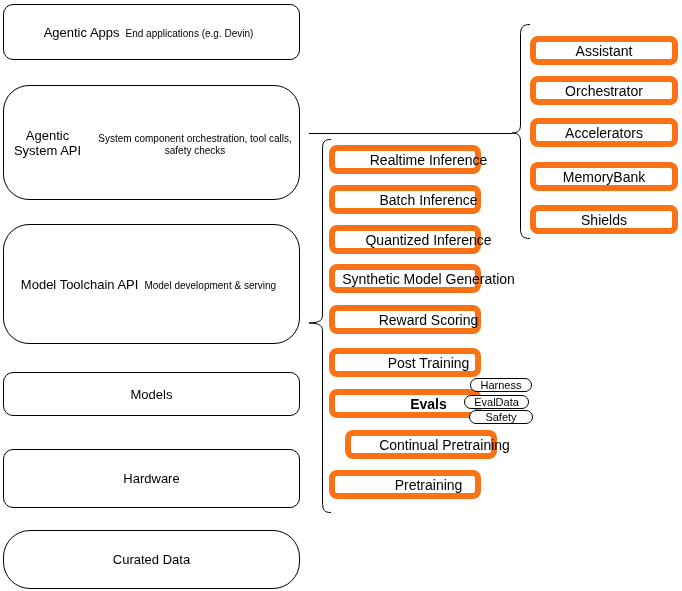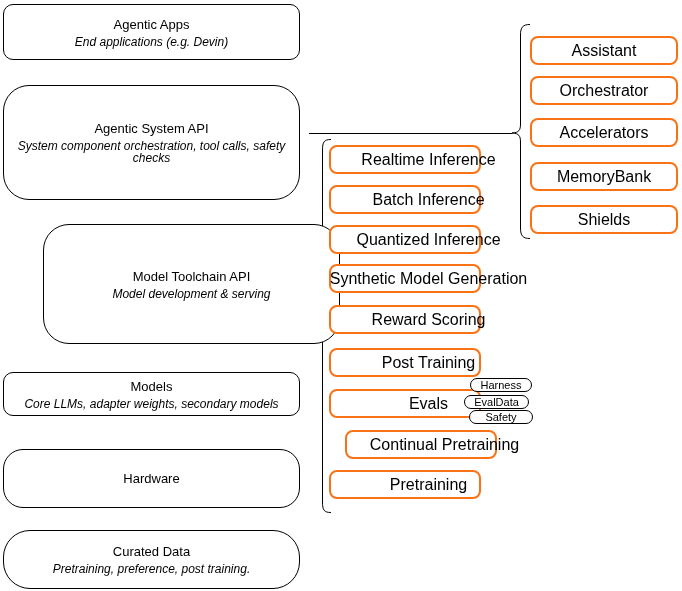--- a/index.html
+++ b/index.html
@@ -8,33 +8,33 @@
     position: relative;
     background: #ffffff;
     font-family: "Liberation Sans", sans-serif;
     color: #000000;
     overflow: hidden;
   }
   .layer {
     position: absolute; left: 3px; width: 297px;
     border: 1px solid #000; background: #fff;
     border-radius: 10px;
-    display: flex; flex-direction: column;
+    display: flex; flex-direction: row;
     align-items: center; justify-content: center;
     text-align: center; box-sizing: border-box;
   }
   .layer.big { border-radius: 26px; }
   .layer .t { font-size: 13px; line-height: 15px; }
-  .layer .s { font-size: 12px; line-height: 12px; margin-top: 4px; padding: 0 6px; font-style: italic; }
+  .layer .s { font-size: 10px; line-height: 12px; margin-top: 4px; padding: 0 6px; }
   .node {
     position: absolute;
-    border: 2px solid #f97316; background: #fff;
+    border: 6px solid #f97316; background: #fff;
     border-radius: 8px;
     display: flex; align-items: center; justify-content: center;
-    font-size: 16px; box-sizing: border-box;
+    font-size: 14px; box-sizing: border-box;
     white-space: nowrap;
   }
   .mid   { left: 329px; width: 152px; height: 29px; padding-left: 47px; }
   .right { left: 530px; width: 148px; height: 29px; }
   .pill {
     position: absolute;
     border: 1px solid #000; background: #fff;
     border-radius: 8px;
     display: flex; align-items: center; justify-content: center;
     font-size: 11px; line-height: 1; box-sizing: border-box;
@@ -54,43 +54,41 @@
 </svg>
 
 <div class="layer" style="top:4px;height:56px;">
   <div class="t">Agentic Apps</div>
   <div class="s">End applications (e.g. Devin)</div>
 </div>
 <div class="layer big" style="top:85px;height:115px;">
   <div class="t">Agentic System API</div>
   <div class="s">System component orchestration, tool calls, safety checks</div>
 </div>
-<div class="layer big" style="top:224px;height:120px;margin-left:40px;">
+<div class="layer big" style="top:224px;height:120px;">
   <div class="t">Model Toolchain API</div>
   <div class="s">Model development &amp; serving</div>
 </div>
 <div class="layer" style="top:372px;height:44px;">
   <div class="t">Models</div>
-  <div class="s">Core LLMs, adapter weights, secondary models</div>
 </div>
-<div class="layer" style="top:449px;height:59px;border-radius:20px;">
+<div class="layer" style="top:449px;height:59px;">
   <div class="t">Hardware</div>
 </div>
 <div class="layer" style="top:530px;height:59px;border-radius:27px;">
   <div class="t">Curated Data</div>
-  <div class="s">Pretraining, preference, post training.</div>
 </div>
 
 <div class="node mid" style="top:145px;">Realtime Inference</div>
 <div class="node mid" style="top:185px;">Batch Inference</div>
 <div class="node mid" style="top:225px;">Quantized Inference</div>
 <div class="node mid" style="top:264px;">Synthetic Model Generation</div>
 <div class="node mid" style="top:305px;">Reward Scoring</div>
 <div class="node mid" style="top:348px;">Post Training</div>
-<div class="node mid" style="top:389px;">Evals</div>
+<div class="node mid" style="top:389px;font-weight:bold;">Evals</div>
 <div class="node mid" style="top:430px;margin-left:16px;">Continual Pretraining</div>
 <div class="node mid" style="top:470px;">Pretraining</div>
 
 <div class="pill" style="left:470px;top:378px;width:62px;height:14px;">Harness</div>
 <div class="pill" style="left:464px;top:395px;width:65px;height:14px;">EvalData</div>
 <div class="pill" style="left:469px;top:410px;width:64px;height:14px;">Safety</div>
 
 <div class="node right" style="top:36px;">Assistant</div>
 <div class="node right" style="top:76px;">Orchestrator</div>
 <div class="node right" style="top:118px;">Accelerators</div>

